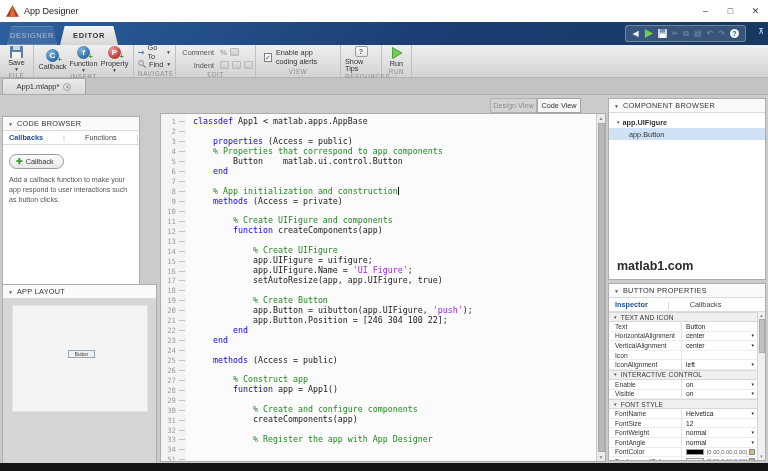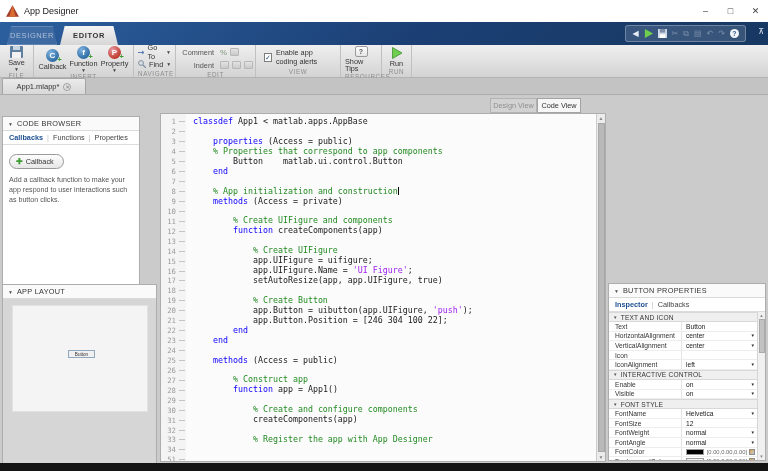--- a/index.html
+++ b/index.html
@@ -70,21 +70,21 @@
                   color:#777; font-size:5.5px; display:flex; align-items:center; justify-content:center; }
 
   
   #main { position:absolute; top:95px; left:0; width:768px; height:368px; background:#cbcbcb; }
 
   .panel { position:absolute; background:#fff; border:1px solid #adadad; overflow:hidden; }
   .phead { height:14px; background:#fafafa; border-bottom:1px solid #dadada; display:flex;
            align-items:center; gap:4px; padding:0 5px; }
   .phead .tri { font-size:5px; color:#555; }
   .phead .ptitle { font-size:7.3px; color:#333; letter-spacing:.3px; }
-  .ptabs { height:14px; border-bottom:1px solid #dcdcdc; display:flex; align-items:center; gap:4px;
+  .ptabs { height:14px; border-bottom:1px solid #dcdcdc; display:flex; align-items:center; gap:20px;
            padding:0 6px; font-size:7.3px; }
   .ptab-active { color:#1d4f91; font-weight:bold; }
   .ptab { color:#444; }
   .ptab-sep { color:#c0c0c0; }
 
   
   #code-browser { left:2px; top:21px; width:138px; height:184px; }
   #cb-body { padding:5px 6px; }
   #callback-btn { display:inline-flex; align-items:center; gap:3px; border:1px solid #9a9a9a;
                   border-radius:8px; background:linear-gradient(#fdfdfd,#e7e7e7); padding:2px 9px 2px 6px;
@@ -527,20 +527,36 @@
         <div class="code-line"></div>
         <div class="code-line"><span class="c">            % Register the app with App Designer</span></div>
       </div>
     <div id="ed-scroll">
       <span class="arr">▲</span>
       <div id="ed-thumb"></div>
       <span class="arr">▼</span>
     </div>
   </div>
 
+  <div class="panel" id="component-browser">
+    <div class="phead">
+      <span class="tri">▼</span>
+      <span class="ptitle">COMPONENT BROWSER</span>
+    </div>
+    <div style="padding-top:3px;">
+        <div class="tree-item root" style="padding-left: 8px;">
+          <span class="tw">▾</span>
+          <span class="tl">app.UIFigure</span>
+        </div>
+        <div class="tree-item sel" style="padding-left: 20px;">
+          <span class="tl">app.Button</span>
+        </div>
+      </div>
+    <div id="watermark">matlab1.com</div>
+  </div>
 
   <div class="panel" id="button-props">
     <div class="phead">
       <span class="tri">▼</span>
       <span class="ptitle">BUTTON PROPERTIES</span>
     </div>
     <div class="ptabs">
       <span class="ptab-active">Inspector</span>
       <span class="ptab-sep">|</span>
       <span class="ptab">Callbacks</span>

